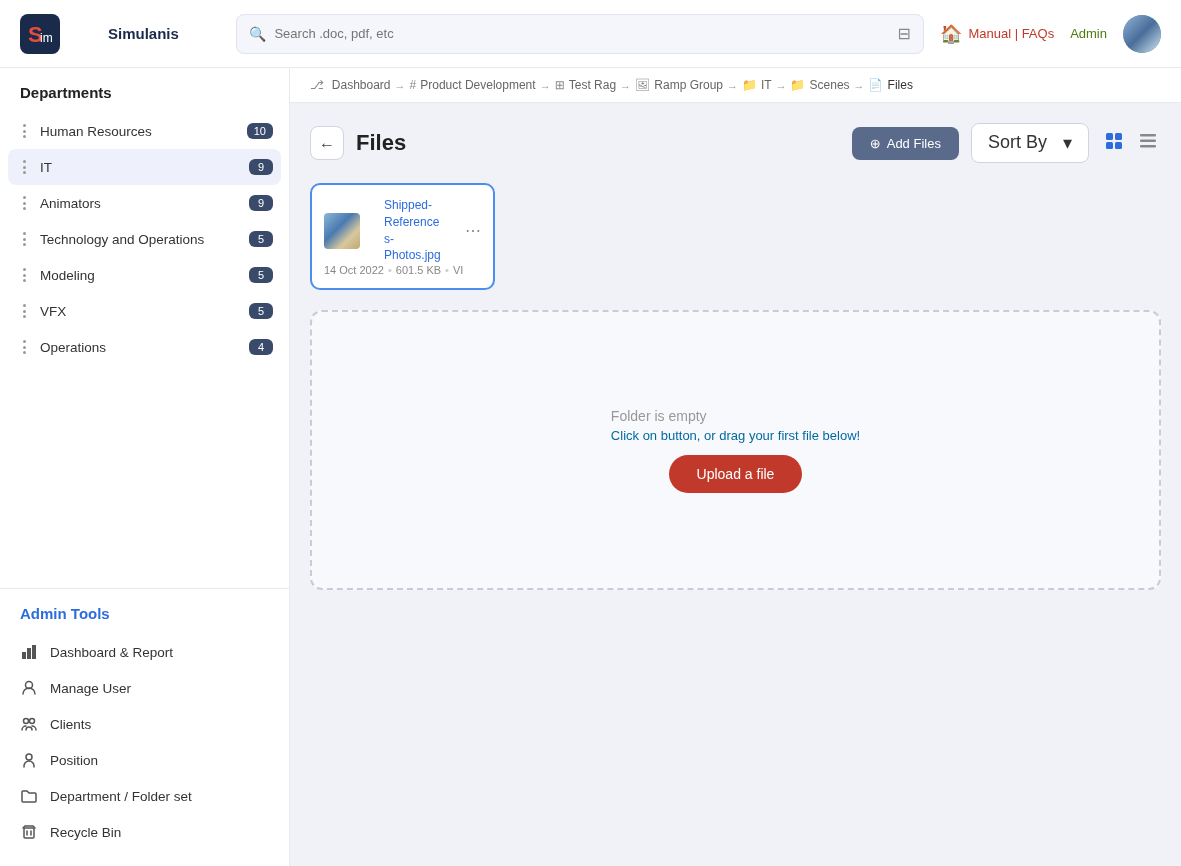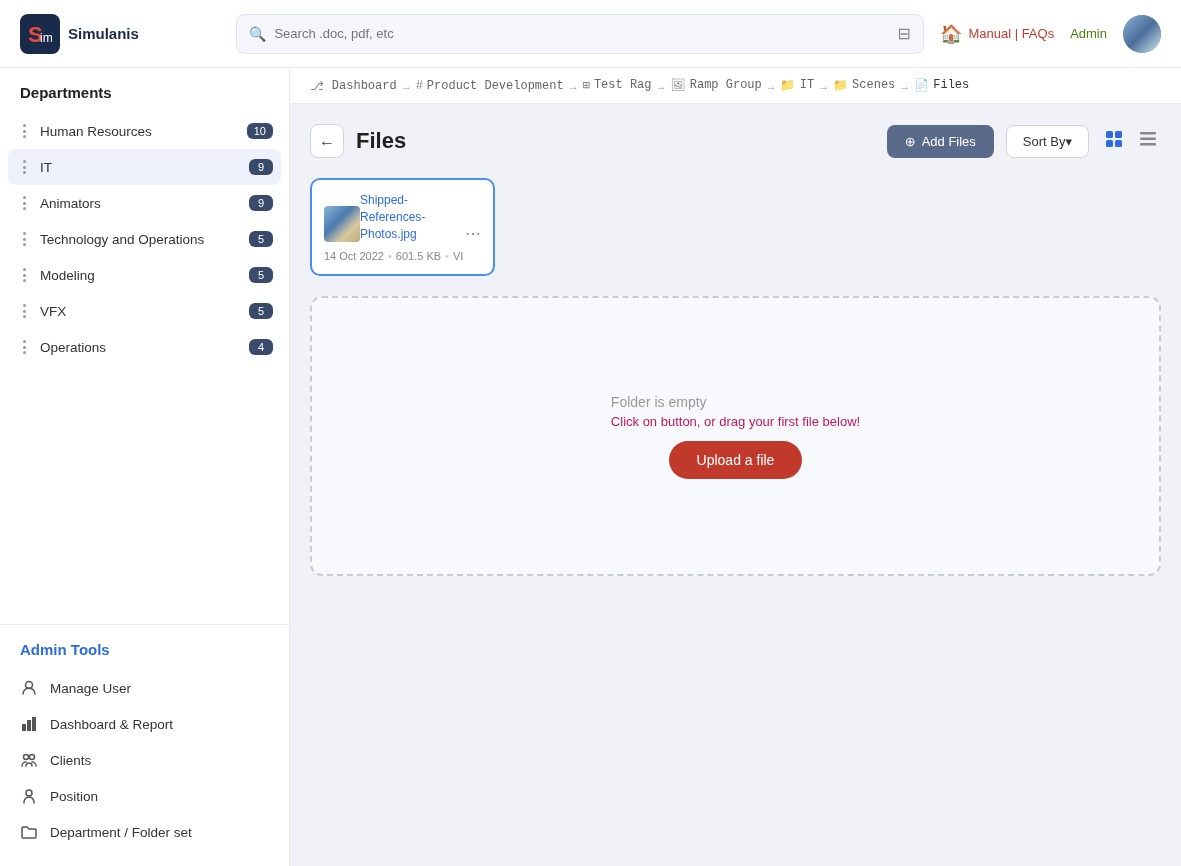--- a/index.html
+++ b/index.html
@@ -203,21 +203,20 @@
       font-size: 12px;
       color: #666;
       border-bottom: 1px solid #e8eaf0;
       flex-shrink: 0;
     }
     .breadcrumb-item {
       display: flex;
       align-items: flex-start;
       gap: 4px;
       cursor: pointer;
-      font-family: Liberation Mono, monospace;
     }
     .breadcrumb-sep { color: #999; font-size: 11px; }
     .breadcrumb-last { color: #333; font-weight: 500; cursor: default; }
 
     
     .files-main {
       flex: 1;
       padding: 20px;
       overflow-y: auto;
     }
@@ -257,25 +256,25 @@
       display: flex;
       align-items: center;
       gap: 6px;
       margin-right: 12px;
     }
     .sort-by-btn {
       background: #fff;
       border: 1.5px solid #d0d4e0;
       border-radius: 8px;
       padding: 8px 16px;
-      font-size: 13px;
-      cursor: pointer;
-      display: flex;
-      align-items: flex-end;
-      gap: 0;
+      font-size: 18px;
+      cursor: pointer;
+      display: flex;
+      align-items: flex-start;
+      gap: 16px;
       margin-right: 12px;
       color: #333;
     }
     .view-toggle {
       display: flex;
       gap: 8px;
       align-items: center;
     }
     .view-btn {
       background: none;
@@ -298,23 +297,22 @@
       width: 185px;
       background: #fff;
       border-radius: 10px;
       border: 2px solid #4a8fef;
       padding: 12px;
       cursor: pointer;
       position: relative;
     }
     .file-card-header {
       display: flex;
-      align-items: flex-end;
-      gap: 0;
-      margin-bottom: 8px;
+      align-items: center;
+      gap: 24px;
     }
     .file-thumbnail {
       width: 36px;
       height: 36px;
       border-radius: 4px;
       background: linear-gradient(135deg, #7ab0d8, #4a7ab0);
       flex-shrink: 0;
       display: flex;
       align-items: center;
       justify-content: center;
@@ -364,21 +362,21 @@
     }
     .drop-zone-text {
     }
     .drop-zone-title {
       font-size: 14px;
       color: #999;
       margin-bottom: 4px;
     }
     .drop-zone-subtitle {
       font-size: 13px;
-      color: #be185d;
+      color: #0369a1;
     }
     .upload-btn {
       background: #c0392b;
       color: #fff;
       border: none;
       border-radius: 24px;
       padding: 11px 28px;
       font-size: 14px;
       cursor: pointer;
       font-weight: 500;
@@ -387,21 +385,21 @@
 </head>
 <body>
 
 <div class="topbar">
   <div class="logo-area">
     <svg class="logo-icon" viewBox="0 0 40 40">
       <rect width="40" height="40" rx="8" fill="#1a2a4a"></rect>
       <text x="8" y="28" font-size="22" fill="#e74c3c" font-weight="bold" font-family="sans-serif">S</text>
       <text x="20" y="28" font-size="12" fill="#fff" font-family="sans-serif">im</text>
     </svg>
-    <span style="font-size:15px;font-weight:700;color:#1a2a4a;">Simulanis</span>
+    <span style="font-size:15px;font-weight:700;color:#1a2a4a;margin-left:40px;">Simulanis</span>
   </div>
   <div class="search-bar">
     <span style="color:#aaa;font-size:14px;">🔍</span>
     <input type="text" placeholder="Search .doc, pdf, etc" style="">
     <span class="search-filter-icon">⊟</span>
   </div>
   <div class="topbar-right">
     <a class="manual-link">
       <span style="font-size:18px;">🏠</span>
       <span>Manual | FAQs</span>
@@ -489,36 +487,36 @@
         <span class="dept-badge">4</span>
       </div>
     </div>
 
     <div class="admin-tools">
       <div class="admin-tools-title">Admin Tools</div>
 
       <div class="admin-tool-item">
         <span class="tool-icon">
           <svg width="16" height="16" viewBox="0 0 16 16" fill="none">
-              <circle cx="8" cy="5" r="3.5" stroke="#555" stroke-width="1.5"></circle>
-              <path d="M2 14c0-3.3 2.7-6 6-6s6 2.7 6 6" stroke="#555" stroke-width="1.5" stroke-linecap="round"></path>
-            </svg>
-        </span>
-        <span class="tool-label">Manage User</span>
-      </div>
-
-      <div class="admin-tool-item">
-        <span class="tool-icon">
-          <svg width="16" height="16" viewBox="0 0 16 16" fill="none">
               <rect x="1" y="8" width="4" height="7" fill="#555"></rect>
               <rect x="6" y="4" width="4" height="11" fill="#555"></rect>
               <rect x="11" y="1" width="4" height="14" fill="#555"></rect>
             </svg>
         </span>
         <span class="tool-label">Dashboard &amp; Report</span>
+      </div>
+
+      <div class="admin-tool-item">
+        <span class="tool-icon">
+          <svg width="16" height="16" viewBox="0 0 16 16" fill="none">
+              <circle cx="8" cy="5" r="3.5" stroke="#555" stroke-width="1.5"></circle>
+              <path d="M2 14c0-3.3 2.7-6 6-6s6 2.7 6 6" stroke="#555" stroke-width="1.5" stroke-linecap="round"></path>
+            </svg>
+        </span>
+        <span class="tool-label">Manage User</span>
       </div>
 
       <div class="admin-tool-item">
         <span class="tool-icon">
           <svg width="16" height="16" viewBox="0 0 16 16" fill="none">
               <circle cx="5" cy="5" r="2.5" stroke="#555" stroke-width="1.5"></circle>
               <circle cx="11" cy="5" r="2.5" stroke="#555" stroke-width="1.5"></circle>
               <path d="M1 14c0-2.2 1.8-4 4-4" stroke="#555" stroke-width="1.5" stroke-linecap="round"></path>
               <path d="M15 14c0-2.2-1.8-4-4-4" stroke="#555" stroke-width="1.5" stroke-linecap="round"></path>
               <path d="M5 14c0-1.7 1.3-3 3-3s3 1.3 3 3" stroke="#555" stroke-width="1.5" stroke-linecap="round"></path>
@@ -539,20 +537,30 @@
 
       <div class="admin-tool-item">
         <span class="tool-icon">
           <svg width="16" height="16" viewBox="0 0 16 16" fill="none">
               <path d="M1 4a1 1 0 0 1 1-1h4l2 2h6a1 1 0 0 1 1 1v7a1 1 0 0 1-1 1H2a1 1 0 0 1-1-1V4z" stroke="#555" stroke-width="1.5"></path>
             </svg>
         </span>
         <span class="tool-label">Department / Folder set</span>
       </div>
 
+      <div class="admin-tool-item">
+        <span class="tool-icon">
+          <svg width="16" height="16" viewBox="0 0 16 16" fill="none">
+              <path d="M2 4l2-2h8l2 2" stroke="#555" stroke-width="1.5" stroke-linecap="round"></path>
+              <rect x="3" y="4" width="10" height="10" rx="1" stroke="#555" stroke-width="1.5"></rect>
+              <path d="M6 7v4M10 7v4" stroke="#555" stroke-width="1.5" stroke-linecap="round"></path>
+            </svg>
+        </span>
+        <span class="tool-label">Recycle Bin</span>
+      </div>
     </div>
   </div>
 
   <div class="content-area">
 
     <div class="breadcrumb">
       <span style="color:#888;margin-right:4px;">⎇</span>
       <div class="breadcrumb-item">
         <span>Dashboard</span>
       </div>

